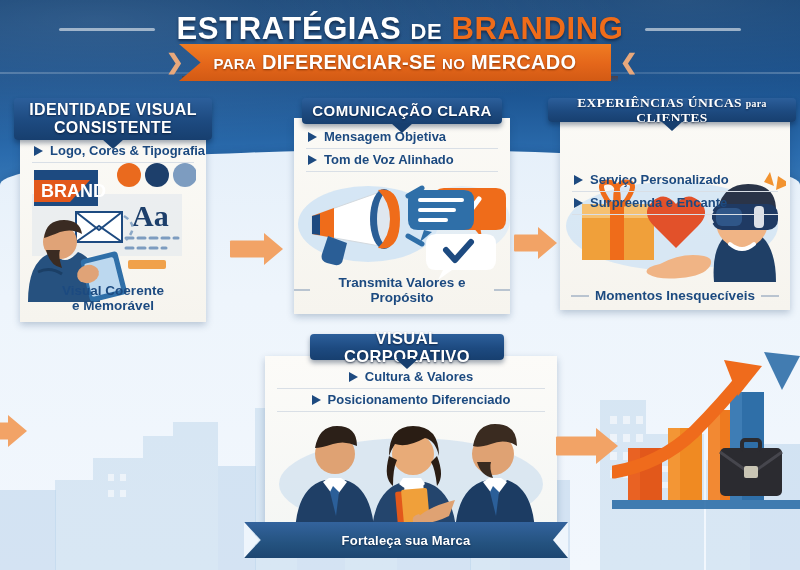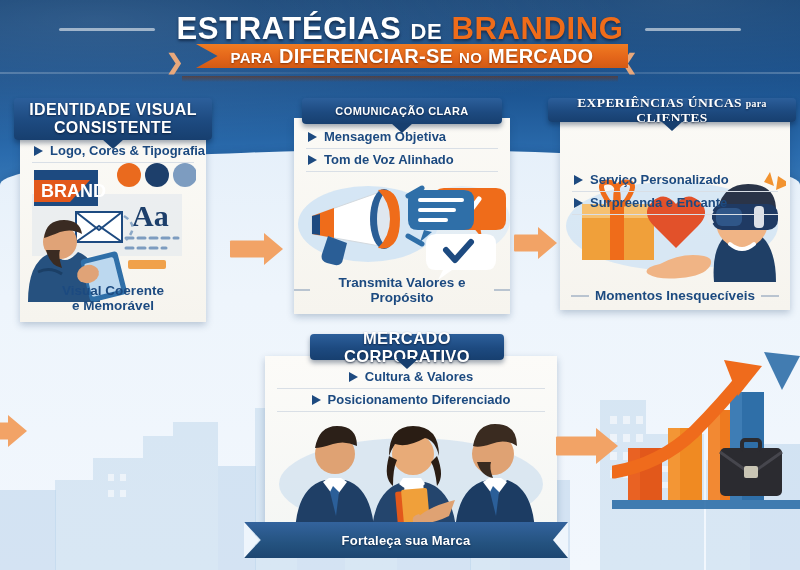--- a/index.html
+++ b/index.html
@@ -45,21 +45,21 @@
     font-family:"Liberation Sans", sans-serif;
     font-weight:700; font-size:31px; letter-spacing:.6px; color:#ffffff;
     text-shadow:0 2px 3px rgba(0,10,30,.55);
     white-space:nowrap;
   }
   .title-text .sm { font-size:22px; }
   .title-text .orange { color:#ef6c1a; text-shadow:0 2px 3px rgba(0,10,30,.5); }
 
   
   .sub-ribbon {
-    position:absolute; left:196px; top:44px; width:432px; height:24px;
+    position:absolute; left:179px; top:44px; width:432px; height:37px;
     background:linear-gradient(180deg,#f07c22 0%,#e4661a 55%,#d25a14 100%);
     clip-path:polygon(0 0, 100% 0, 100% 100%, 0 100%, 5% 50%);
     box-shadow:0 3px 5px rgba(0,15,40,.35);
     display:flex; align-items:center; justify-content:center;
   }
   .sub-shadow {
     position:absolute; left:182px; top:76px; width:436px; height:6px;
     background:linear-gradient(180deg, rgba(120,48,8,.55), rgba(120,48,8,0));
   }
   .sub-text {
@@ -119,21 +119,21 @@
 
   
   #panel-left { left:6px; top:98px; width:214px; }
   #panel-left .panel-head { width:198px; height:42px; margin-left:8px; }
   #panel-left .panel-head-text { font-size:16px;text-align:center; }
   #panel-left .panel-card { top:34px; left:14px; width:186px; height:190px; }
 
   
   #panel-mid { left:284px; top:98px; width:236px; }
   #panel-mid .panel-head { width:200px; height:26px; margin-left:18px; }
-  #panel-mid .panel-head-text { font-size:11px; }
+  #panel-mid .panel-head-text { font-size:15px; }
   #panel-mid .panel-card { top:20px; left:10px; width:216px; height:196px; }
 
   
   #panel-right { left:548px; top:98px; width:250px; }
   #panel-right .panel-head { width:248px; height:24px;font-family:Liberation Serif, serif; }
   #panel-right .panel-head-text { font-size:13.5px; }
   #panel-right .panel-card { top:18px; left:12px; width:230px; height:194px; }
 
   
   #panel-bottom { left:248px; top:334px; width:316px; }
@@ -482,21 +482,21 @@
           <span class="bullet-arrow"></span>
           <span class="bullet-text">Cultura &amp; Valores</span>
         </div>
         <div class="bullet" style="justify-content:center;">
           <span class="bullet-arrow"></span>
           <span class="bullet-text">Posicionamento Diferenciado</span>
         </div>
       </div>
     </div>
     <div class="panel-head">
-      <div class="panel-head-text">MERCADO CORPORATIVO</div>
+      <div class="panel-head-text">VISUAL CORPORATIVO</div>
     </div>
   </div>
 
   <div class="conn-arrow" id="arrow-1">
     <div class="shaft"></div>
     <div class="head"></div>
   </div>
   <div class="conn-arrow" id="arrow-2">
     <div class="shaft"></div>
     <div class="head"></div>

